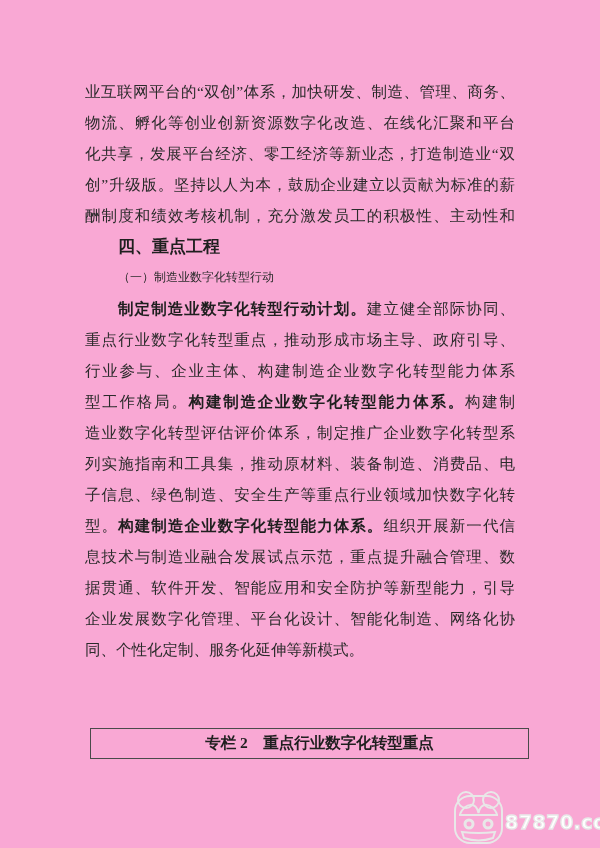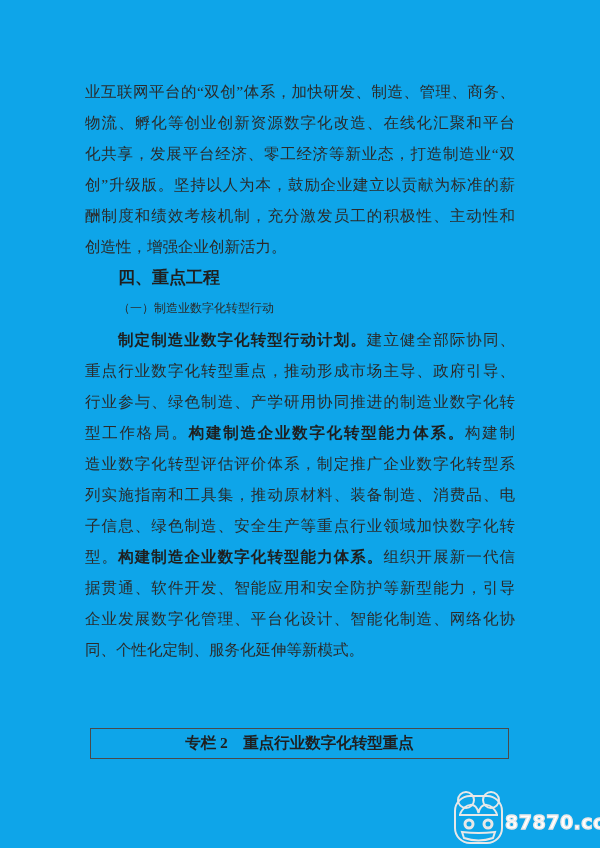--- a/index.html
+++ b/index.html
@@ -4,21 +4,21 @@
 <style>
   html, body {
     margin: 0;
     padding: 0;
     background: #ffffff;
   }
   .page {
     position: relative;
     width: 600px;
     height: 848px;
-    background: #0ea5e9;
+    background: #f9a8d4;
     overflow: hidden;
     font-family: "Liberation Serif", "DejaVu Serif", serif;
     color: #2b2b2b;
   }
   .body-text {
     position: absolute;
     left: 85px;
     top: 76px;
     width: 430px;
   }
@@ -54,20 +54,21 @@
   .panel {
     position: absolute;
     left: 90px;
     top: 728px;
     width: 417px;
     height: 29px;
     border: 1.5px solid #4a4a4a;
     display: flex;
     align-items: center;
     justify-content: center;
+    padding-left: 20px;
   }
   .panel-title {
     font-weight: 700;
     font-size: 15.5px;
     color: #1f1f1f;
   }
   .page-number {
     position: absolute;
     left: 0;
     top: 775px;
@@ -88,31 +89,31 @@
 <body>
 
 <div class="page">
 
   <div class="body-text">
       <div class="line body fill"><span>业互联网平台的“双创”体系，加快研发、制造、管理、商务、</span></div>
       <div class="line body fill"><span>物流、孵化等创业创新资源数字化改造、在线化汇聚和平台</span></div>
       <div class="line body fill"><span>化共享，发展平台经济、零工经济等新业态，打造制造业“双</span></div>
       <div class="line body fill"><span>创”升级版。坚持以人为本，鼓励企业建立以贡献为标准的薪</span></div>
       <div class="line body fill"><span>酬制度和绩效考核机制，充分激发员工的积极性、主动性和</span></div>
-      <div class="line body"><span>创造性，增强企业创新活力。</span></div>
       <div class="line heading"><span class="b">四、重点工程</span></div>
       <div class="line subheading"><span>（一）制造业数字化转型行动</span></div>
       <div class="line body indent fill"><span class="b">制定制造业数字化转型行动计划。</span><span>建立健全部际协同、</span></div>
       <div class="line body fill"><span>重点行业数字化转型重点，推动形成市场主导、政府引导、</span></div>
-      <div class="line body fill"><span>行业参与、绿色制造、产学研用协同推进的制造业数字化转</span></div>
+      <div class="line body fill"><span>行业参与、企业主体、构建制造企业数字化转型能力体系</span></div>
       <div class="line body fill"><span>型工作格局。</span><span class="b">构建制造企业数字化转型能力体系。</span><span>构建制</span></div>
       <div class="line body fill"><span>造业数字化转型评估评价体系，制定推广企业数字化转型系</span></div>
       <div class="line body fill"><span>列实施指南和工具集，推动原材料、装备制造、消费品、电</span></div>
       <div class="line body fill"><span>子信息、绿色制造、安全生产等重点行业领域加快数字化转</span></div>
       <div class="line body fill"><span>型。</span><span class="b">构建制造企业数字化转型能力体系。</span><span>组织开展新一代信</span></div>
+      <div class="line body fill"><span>息技术与制造业融合发展试点示范，重点提升融合管理、数</span></div>
       <div class="line body fill"><span>据贯通、软件开发、智能应用和安全防护等新型能力，引导</span></div>
       <div class="line body fill"><span>企业发展数字化管理、平台化设计、智能化制造、网络化协</span></div>
       <div class="line body"><span>同、个性化定制、服务化延伸等新模式。</span></div>
     </div>
 
   <div class="panel">
     <span class="panel-title">专栏 2　重点行业数字化转型重点</span>
   </div>
 
 

